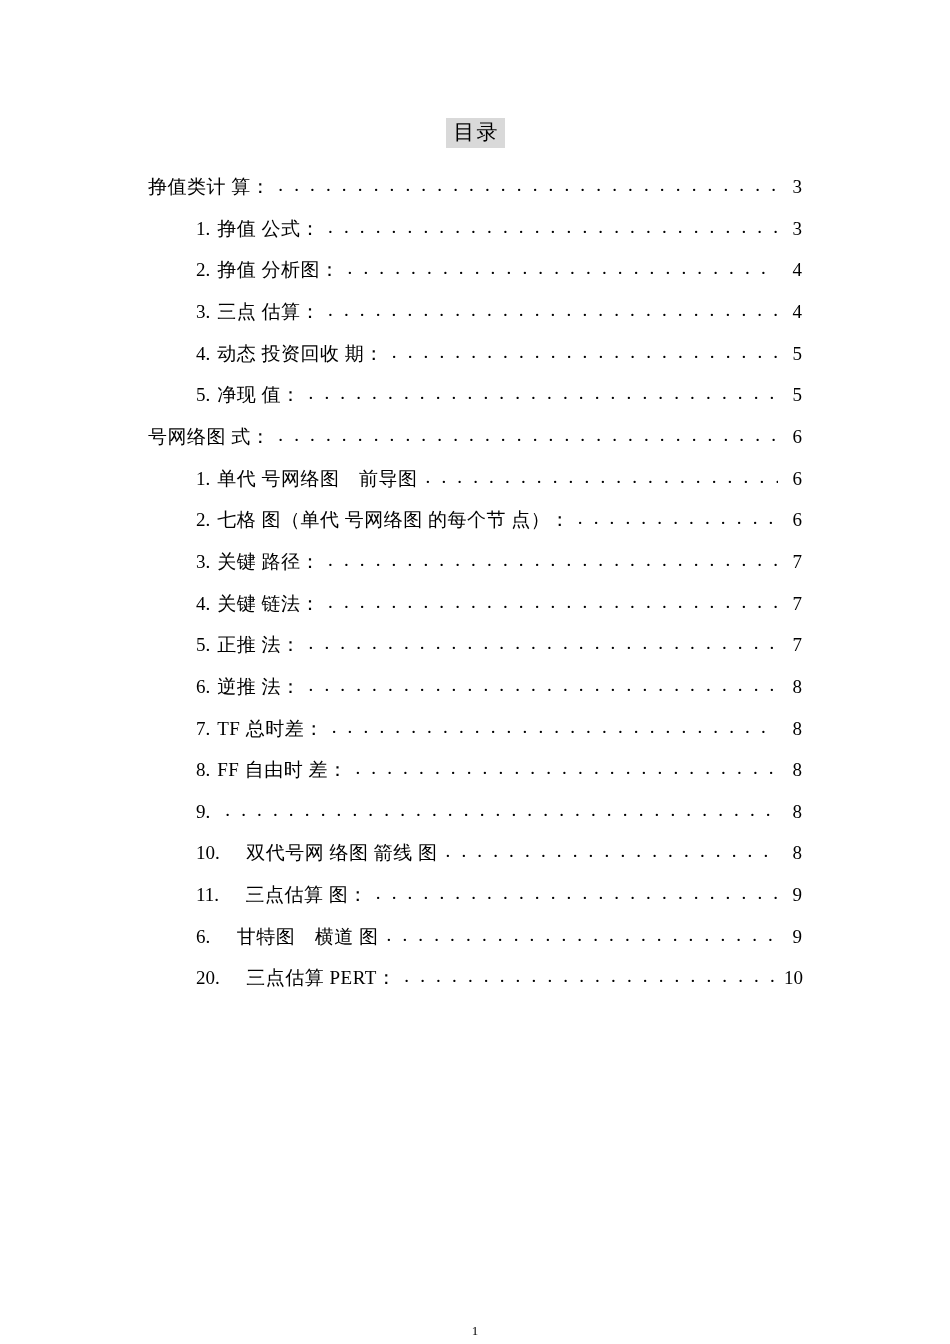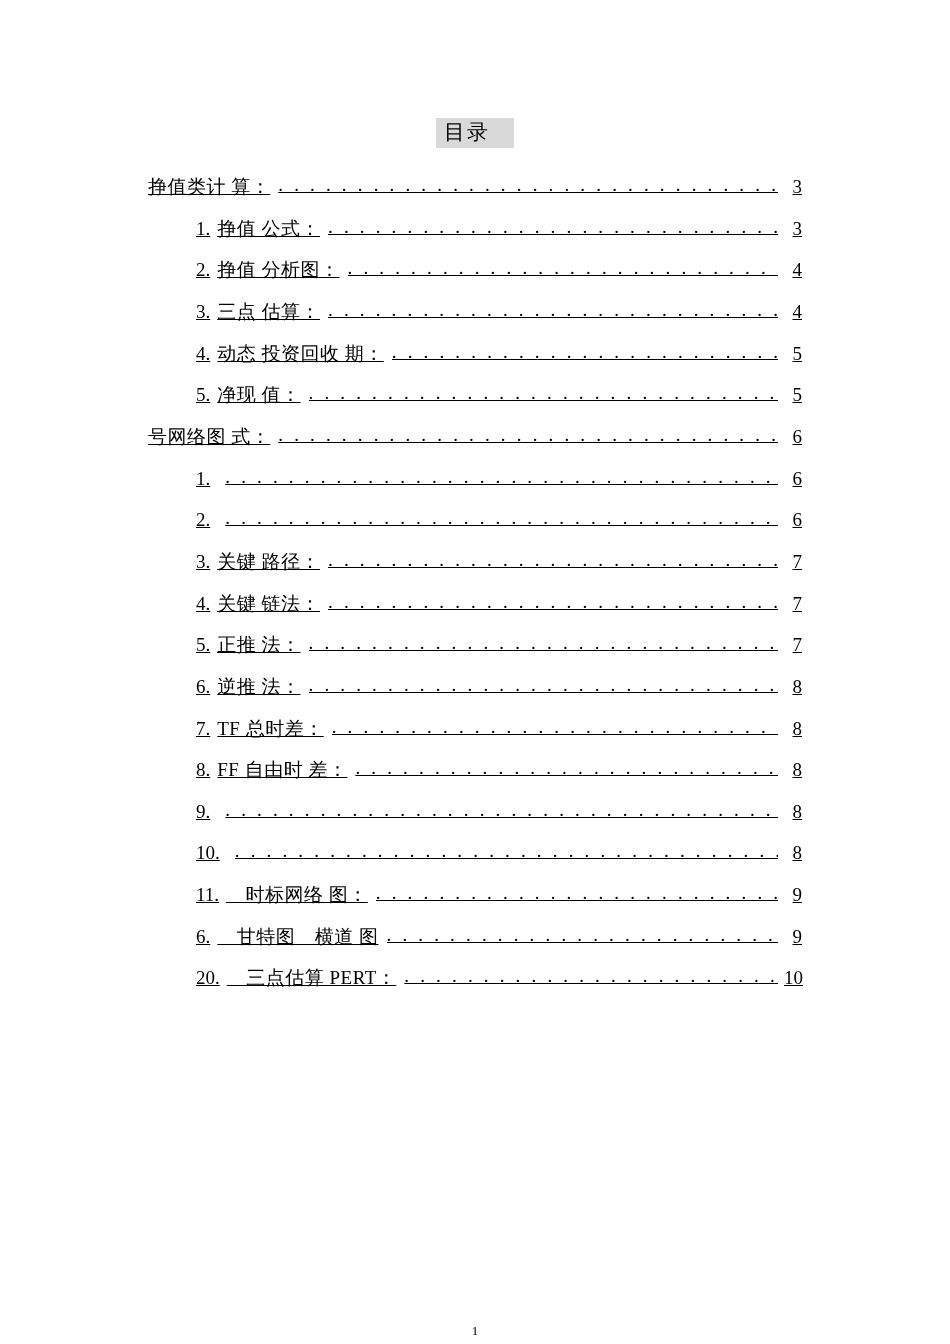--- a/index.html
+++ b/index.html
@@ -24,36 +24,35 @@
   }
   .toc-title-wrap {
     text-align: center;
     margin-top: 118px;
   }
   .toc-title {
     display: inline-block;
     font-size: 21px;
     letter-spacing: 2px;
     background: #d9d9d9;
-    padding: 2px 24px 3px 8px;
+    padding: 2px 5px 3px 8px;
     line-height: 1.2;
   }
   .toc-list {
     margin: 26px 0 0 0;
     padding: 0;
     list-style: none;
   }
   .toc-entry {
     display: flex;
     align-items: baseline;
     font-size: 19px;
     line-height: 1.35;
     margin-bottom: 16px;
     white-space: nowrap;
-    text-decoration: underline;
   }
   .lvl1 {
     padding-left: 148px;
     padding-right: 148px;
   }
   .lvl2 {
     padding-left: 196px;
     padding-right: 148px;
   }
   .num {
@@ -131,25 +130,27 @@
         <span class="dots">. . . . . . . . . . . . . . . . . . . . . . . . . . . . . . . . . . . . . . . . . . . . . . . . . . . . . . . . . . .</span>
         <span class="pageno">5</span>
       </li>
       <li class="toc-entry lvl1">
         <span class="label">号网络图 式：</span>
         <span class="dots">. . . . . . . . . . . . . . . . . . . . . . . . . . . . . . . . . . . . . . . . . . . . . . . . . . . . . . . . . . .</span>
         <span class="pageno">6</span>
       </li>
       <li class="toc-entry lvl2">
         <span class="num">1.</span>
+        <span class="label">单代 号网络图　前导图</span>
         <span class="dots">. . . . . . . . . . . . . . . . . . . . . . . . . . . . . . . . . . . . . . . . . . . . . . . . . . . . . . . . . . .</span>
         <span class="pageno">6</span>
       </li>
       <li class="toc-entry lvl2">
         <span class="num">2.</span>
+        <span class="label">七格 图（单代 号网络图 的每个节 点）：</span>
         <span class="dots">. . . . . . . . . . . . . . . . . . . . . . . . . . . . . . . . . . . . . . . . . . . . . . . . . . . . . . . . . . .</span>
         <span class="pageno">6</span>
       </li>
       <li class="toc-entry lvl2">
         <span class="num">3.</span>
         <span class="label">关键 路径：</span>
         <span class="dots">. . . . . . . . . . . . . . . . . . . . . . . . . . . . . . . . . . . . . . . . . . . . . . . . . . . . . . . . . . .</span>
         <span class="pageno">7</span>
       </li>
       <li class="toc-entry lvl2">
@@ -182,26 +183,27 @@
         <span class="dots">. . . . . . . . . . . . . . . . . . . . . . . . . . . . . . . . . . . . . . . . . . . . . . . . . . . . . . . . . . .</span>
         <span class="pageno">8</span>
       </li>
       <li class="toc-entry lvl2">
         <span class="num">9.</span>
         <span class="dots">. . . . . . . . . . . . . . . . . . . . . . . . . . . . . . . . . . . . . . . . . . . . . . . . . . . . . . . . . . .</span>
         <span class="pageno">8</span>
       </li>
       <li class="toc-entry lvl2">
         <span class="num">10.</span>
+        <span class="label">　双代号网 络图 箭线 图</span>
         <span class="dots">. . . . . . . . . . . . . . . . . . . . . . . . . . . . . . . . . . . . . . . . . . . . . . . . . . . . . . . . . . .</span>
         <span class="pageno">8</span>
       </li>
       <li class="toc-entry lvl2">
         <span class="num">11.</span>
-        <span class="label">　时标网络 图：</span>
+        <span class="label">　三点估算 图：</span>
         <span class="dots">. . . . . . . . . . . . . . . . . . . . . . . . . . . . . . . . . . . . . . . . . . . . . . . . . . . . . . . . . . .</span>
         <span class="pageno">9</span>
       </li>
       <li class="toc-entry lvl2">
         <span class="num">6.</span>
         <span class="label">　甘特图　横道 图</span>
         <span class="dots">. . . . . . . . . . . . . . . . . . . . . . . . . . . . . . . . . . . . . . . . . . . . . . . . . . . . . . . . . . .</span>
         <span class="pageno">9</span>
       </li>
       <li class="toc-entry lvl2">

